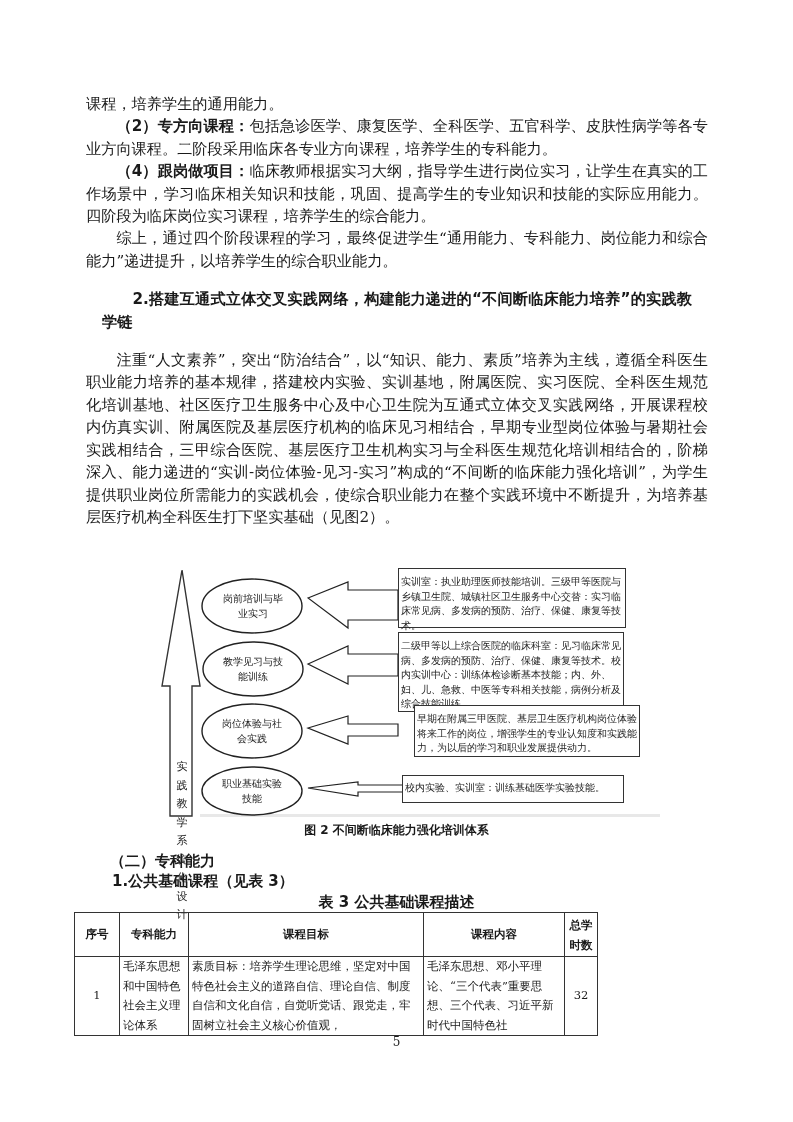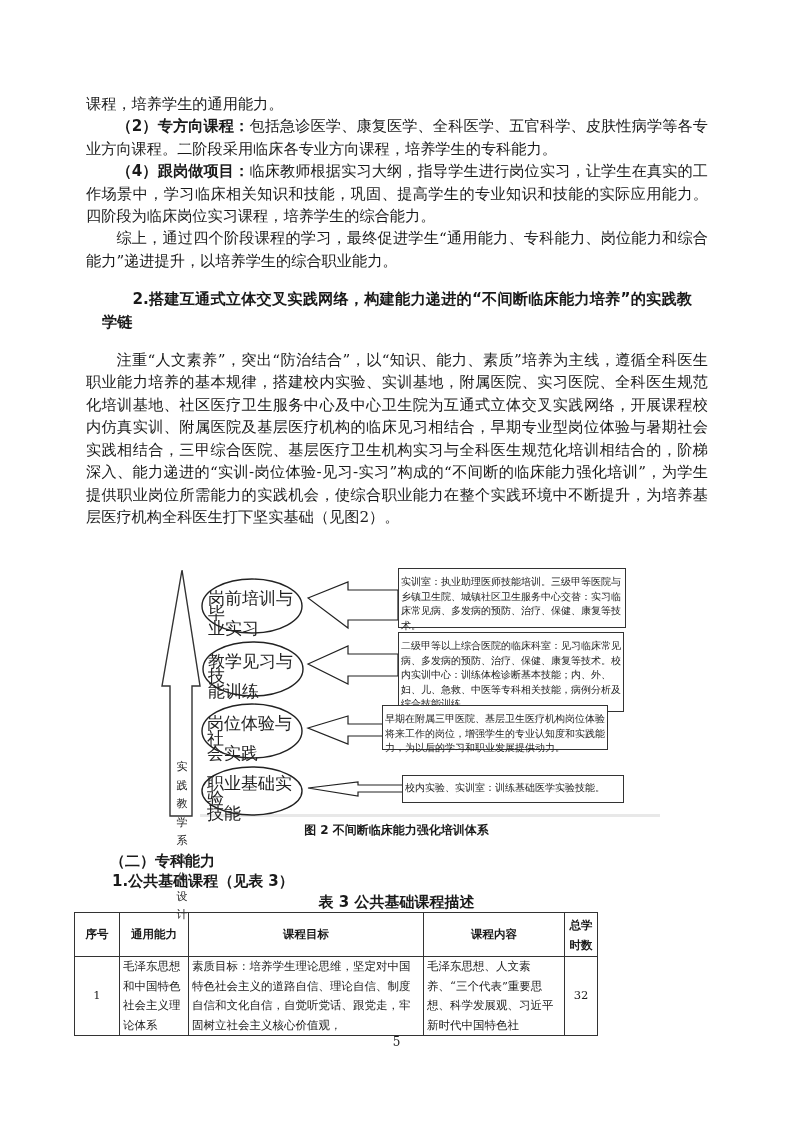--- a/index.html
+++ b/index.html
@@ -9,21 +9,21 @@
   .body-text { position: absolute; left: 86px; width: 622px; font-size: 15.2px; line-height: 22.4px; }
   .para { margin: 0; text-align: justify; text-align-last: left; }
   .indent { text-indent: 2em; }
   .bold { font-weight: bold; font-family: "DejaVu Sans", "Liberation Sans", sans-serif; }
   .heading { font-weight: bold; font-family: "DejaVu Sans", "Liberation Sans", sans-serif; margin: 16px; }
 
   
   .figure { position: absolute; left: 160px; top: 568px; width: 500px; height: 250px; }
   .figure svg { position: absolute; left: 0; top: 0; }
   .fig-ellipse-label { position: absolute; font-family: Liberation Serif, serif;
-      font-size: 17px; line-height: 15px; text-align: left; color: #222; }
+      font-size: 10px; line-height: 15px; text-align: center; color: #222; }
   .fig-box { position: absolute; border: 1.6px solid #333; background: #fff;
       font-family: "DejaVu Sans", "Liberation Sans", sans-serif; font-size: 10px; line-height: 14.5px;
       color: #222; padding: 6px 2px; box-sizing: border-box; }
   .fig-arrow-label { position: absolute; left: 13px; top: 190px; width: 18px;
       font-family: "DejaVu Sans", "Liberation Sans", sans-serif; font-size: 11px; line-height: 18.5px;
       text-align: center; color: #222; }
   .fig-caption { position: absolute; left: 0; width: 793px; top: 822px; text-align: center;
       font-family: "DejaVu Sans", "Liberation Sans", sans-serif; font-weight: bold; font-size: 12px; }
 
   .sec-title { position: absolute; left: 110px; font-family: "DejaVu Sans", "Liberation Sans", sans-serif;
@@ -100,45 +100,45 @@
       <div>岗位体验与社</div>
       <div>会实践</div>
     </div>
     <div class="fig-ellipse-label" style="left:47px;top:208px;width:90px;">
       <div>职业基础实验</div>
       <div>技能</div>
     </div>
 
     <div class="fig-box" style="left:238px;top:0px;width:228px;height:60px;">实训室：执业助理医师技能培训。三级甲等医院与乡镇卫生院、城镇社区卫生服务中心交替：实习临床常见病、多发病的预防、治疗、保健、康复等技术。</div>
     <div class="fig-box" style="left:238px;top:64px;width:226px;height:80px;">二级甲等以上综合医院的临床科室：见习临床常见病、多发病的预防、治疗、保健、康复等技术。校内实训中心：训练体检诊断基本技能；内、外、妇、儿、急救、中医等专科相关技能，病例分析及综合技能训练。</div>
-    <div class="fig-box" style="left:222px;top:137px;width:226px;height:45px;">早期在附属三甲医院、基层卫生医疗机构岗位体验将来工作的岗位，增强学生的专业认知度和实践能力，为以后的学习和职业发展提供动力。</div>
+    <div class="fig-box" style="left:254px;top:137px;width:226px;height:52px;">早期在附属三甲医院、基层卫生医疗机构岗位体验将来工作的岗位，增强学生的专业认知度和实践能力，为以后的学习和职业发展提供动力。</div>
     <div class="fig-box" style="left:242px;top:207px;width:222px;height:28px;padding-top:5px;">校内实验、实训室：训练基础医学实验技能。</div>
   </div>
 
   <div class="fig-caption">图 2   不间断临床能力强化培训体系</div>
 
   <div class="sec-title" style="top:852px;">（二）专科能力</div>
   <div class="sec-title" style="top:872px;left:112px;">1.公共基础课程（见表 3）</div>
   <div class="table-title" style="top:893px;">表 3   公共基础课程描述</div>
 
   <table class="course">
     <thead>
       <tr>
         <th style="width:38px;">序号</th>
-        <th style="width:62px;">通用能力</th>
+        <th style="width:62px;">专科能力</th>
         <th style="width:228px;">课程目标</th>
         <th style="width:134px;margin-top:48px;">课程内容</th>
         <th style="width:26px;line-height:20px;">总学时数</th>
       </tr>
     </thead>
     <tbody>
       <tr class="body-row">
         <td class="c-center">1</td>
         <td>毛泽东思想和中国特色社会主义理论体系</td>
         <td>素质目标：培养学生理论思维，坚定对中国特色社会主义的道路自信、理论自信、制度自信和文化自信，自觉听党话、跟党走，牢固树立社会主义核心价值观，</td>
-        <td>毛泽东思想、人文素养、“三个代表”重要思想、科学发展观、习近平新时代中国特色社</td>
+        <td>毛泽东思想、邓小平理论、“三个代表”重要思想、三个代表、习近平新时代中国特色社</td>
         <td class="c-center">32</td>
       </tr>
     </tbody>
   </table>
 
   <div class="page-number">5</div>
 </div>
 
 </body></html>

